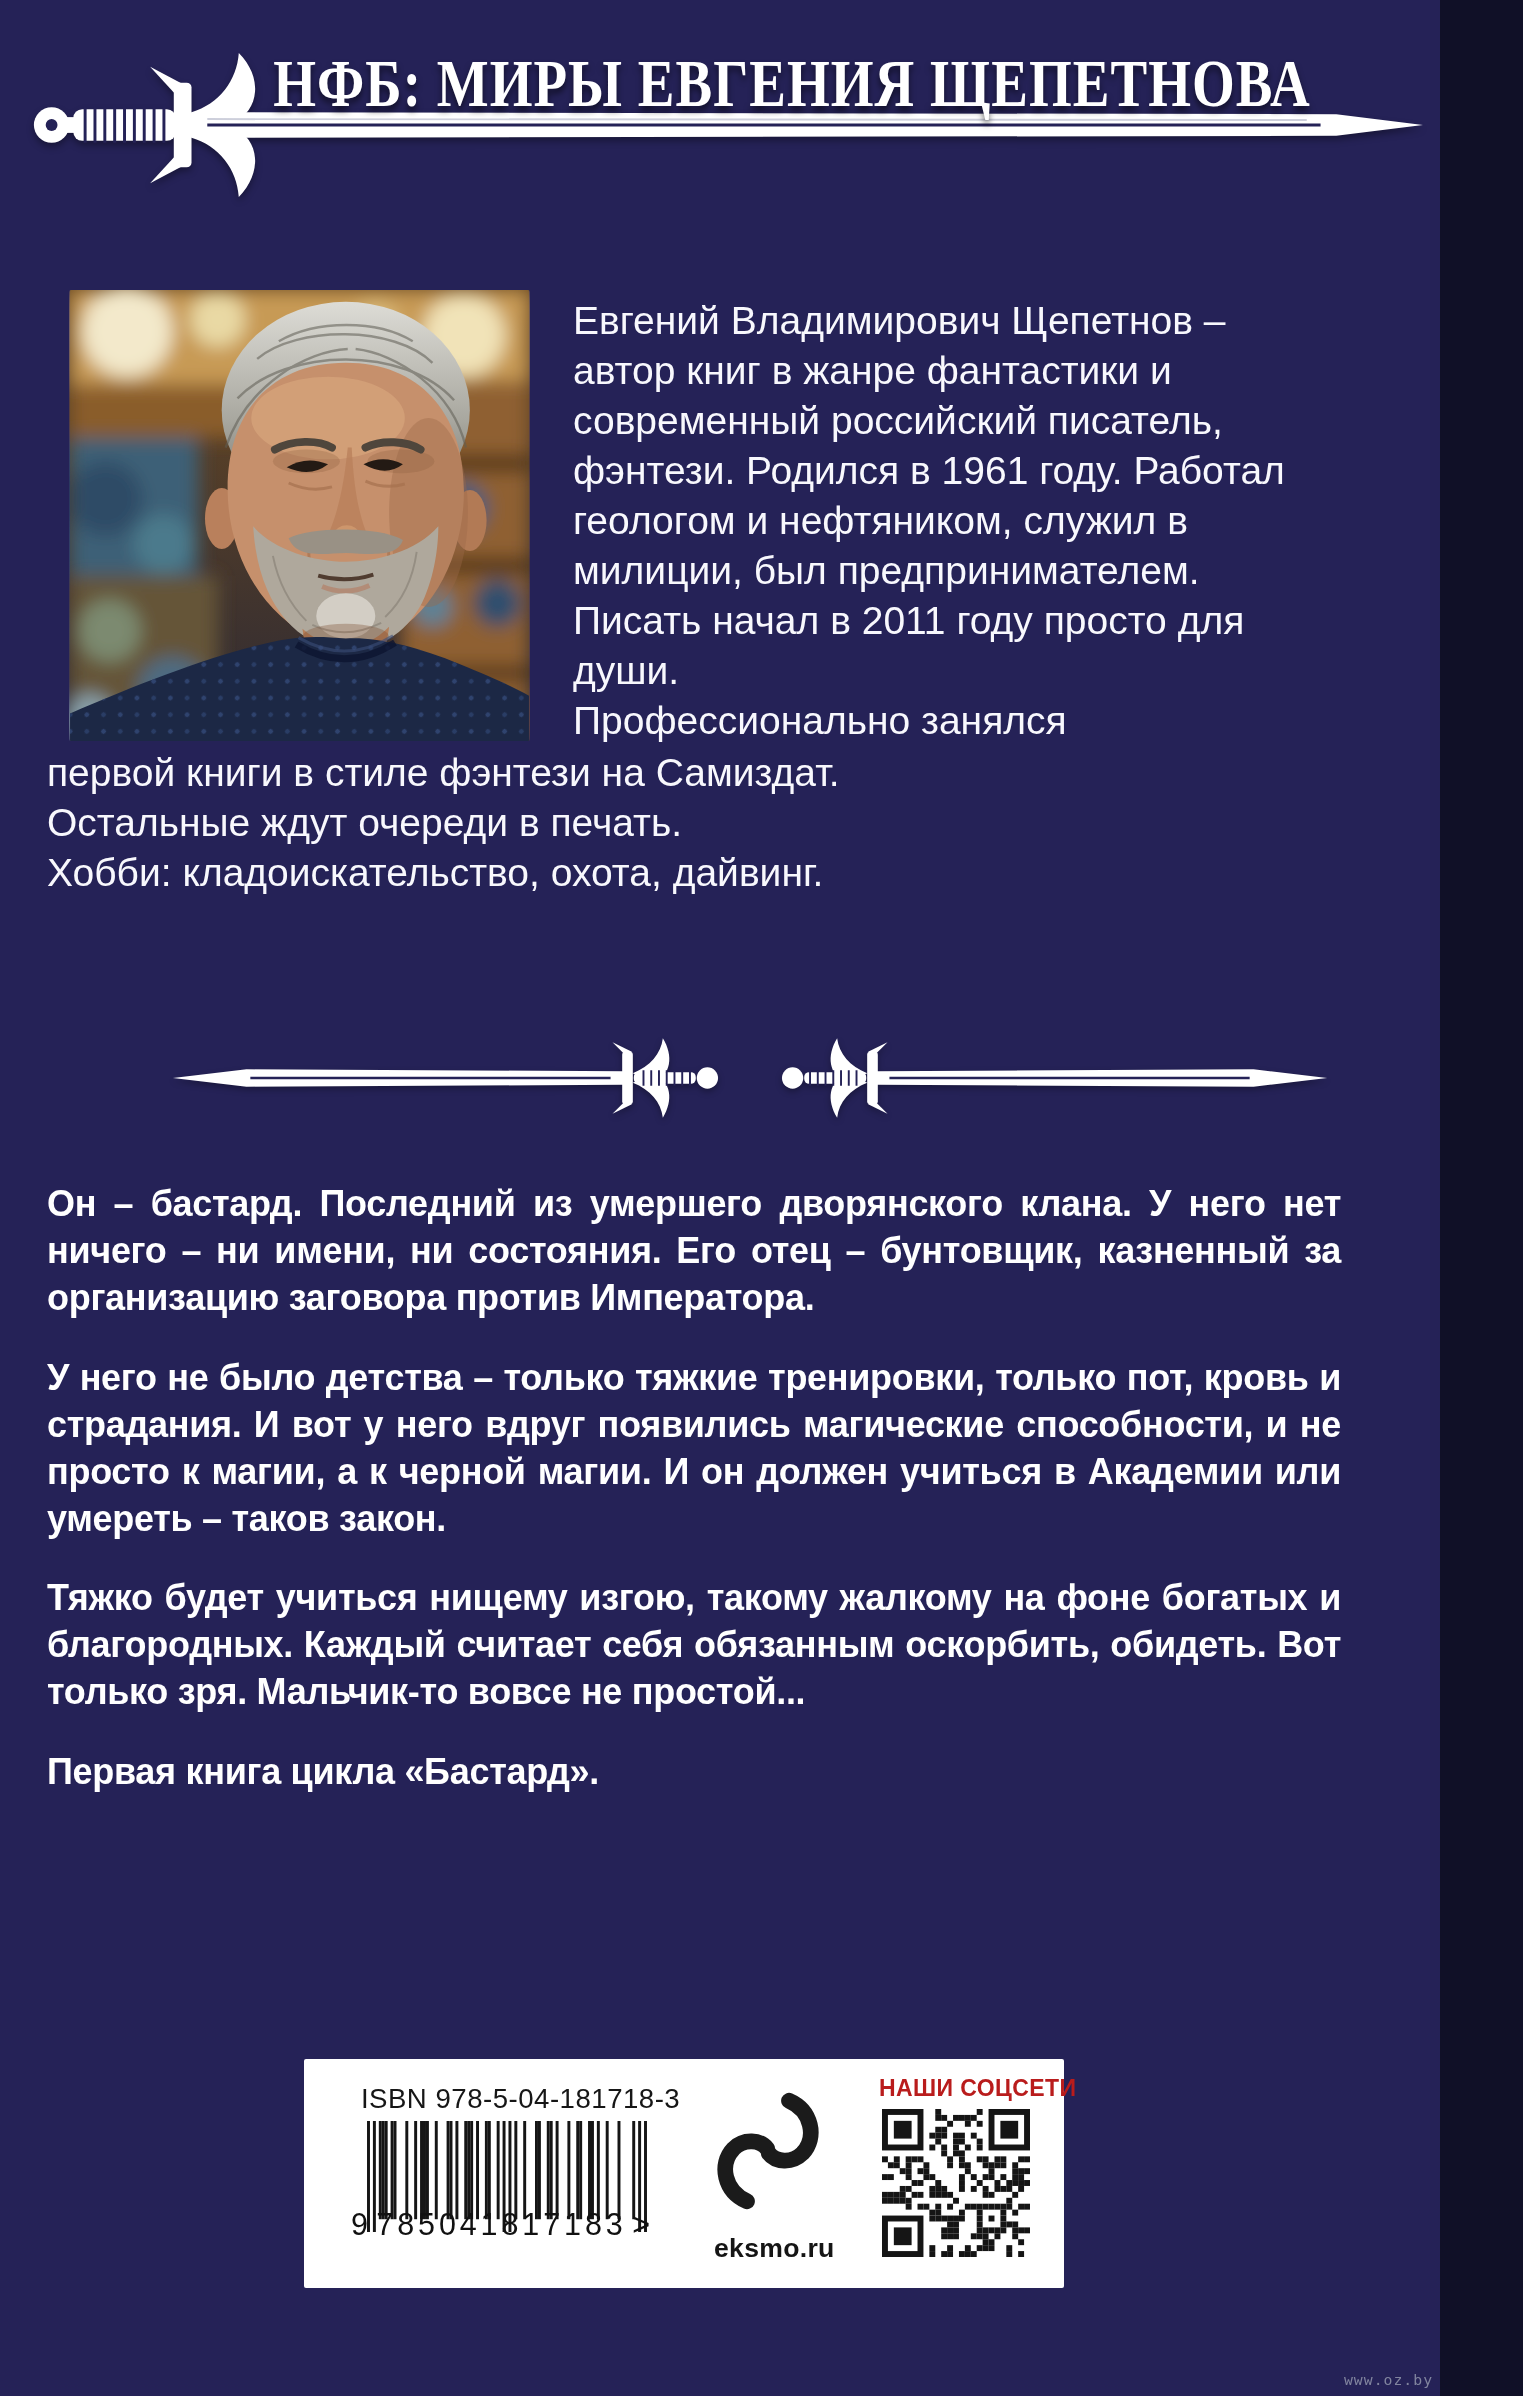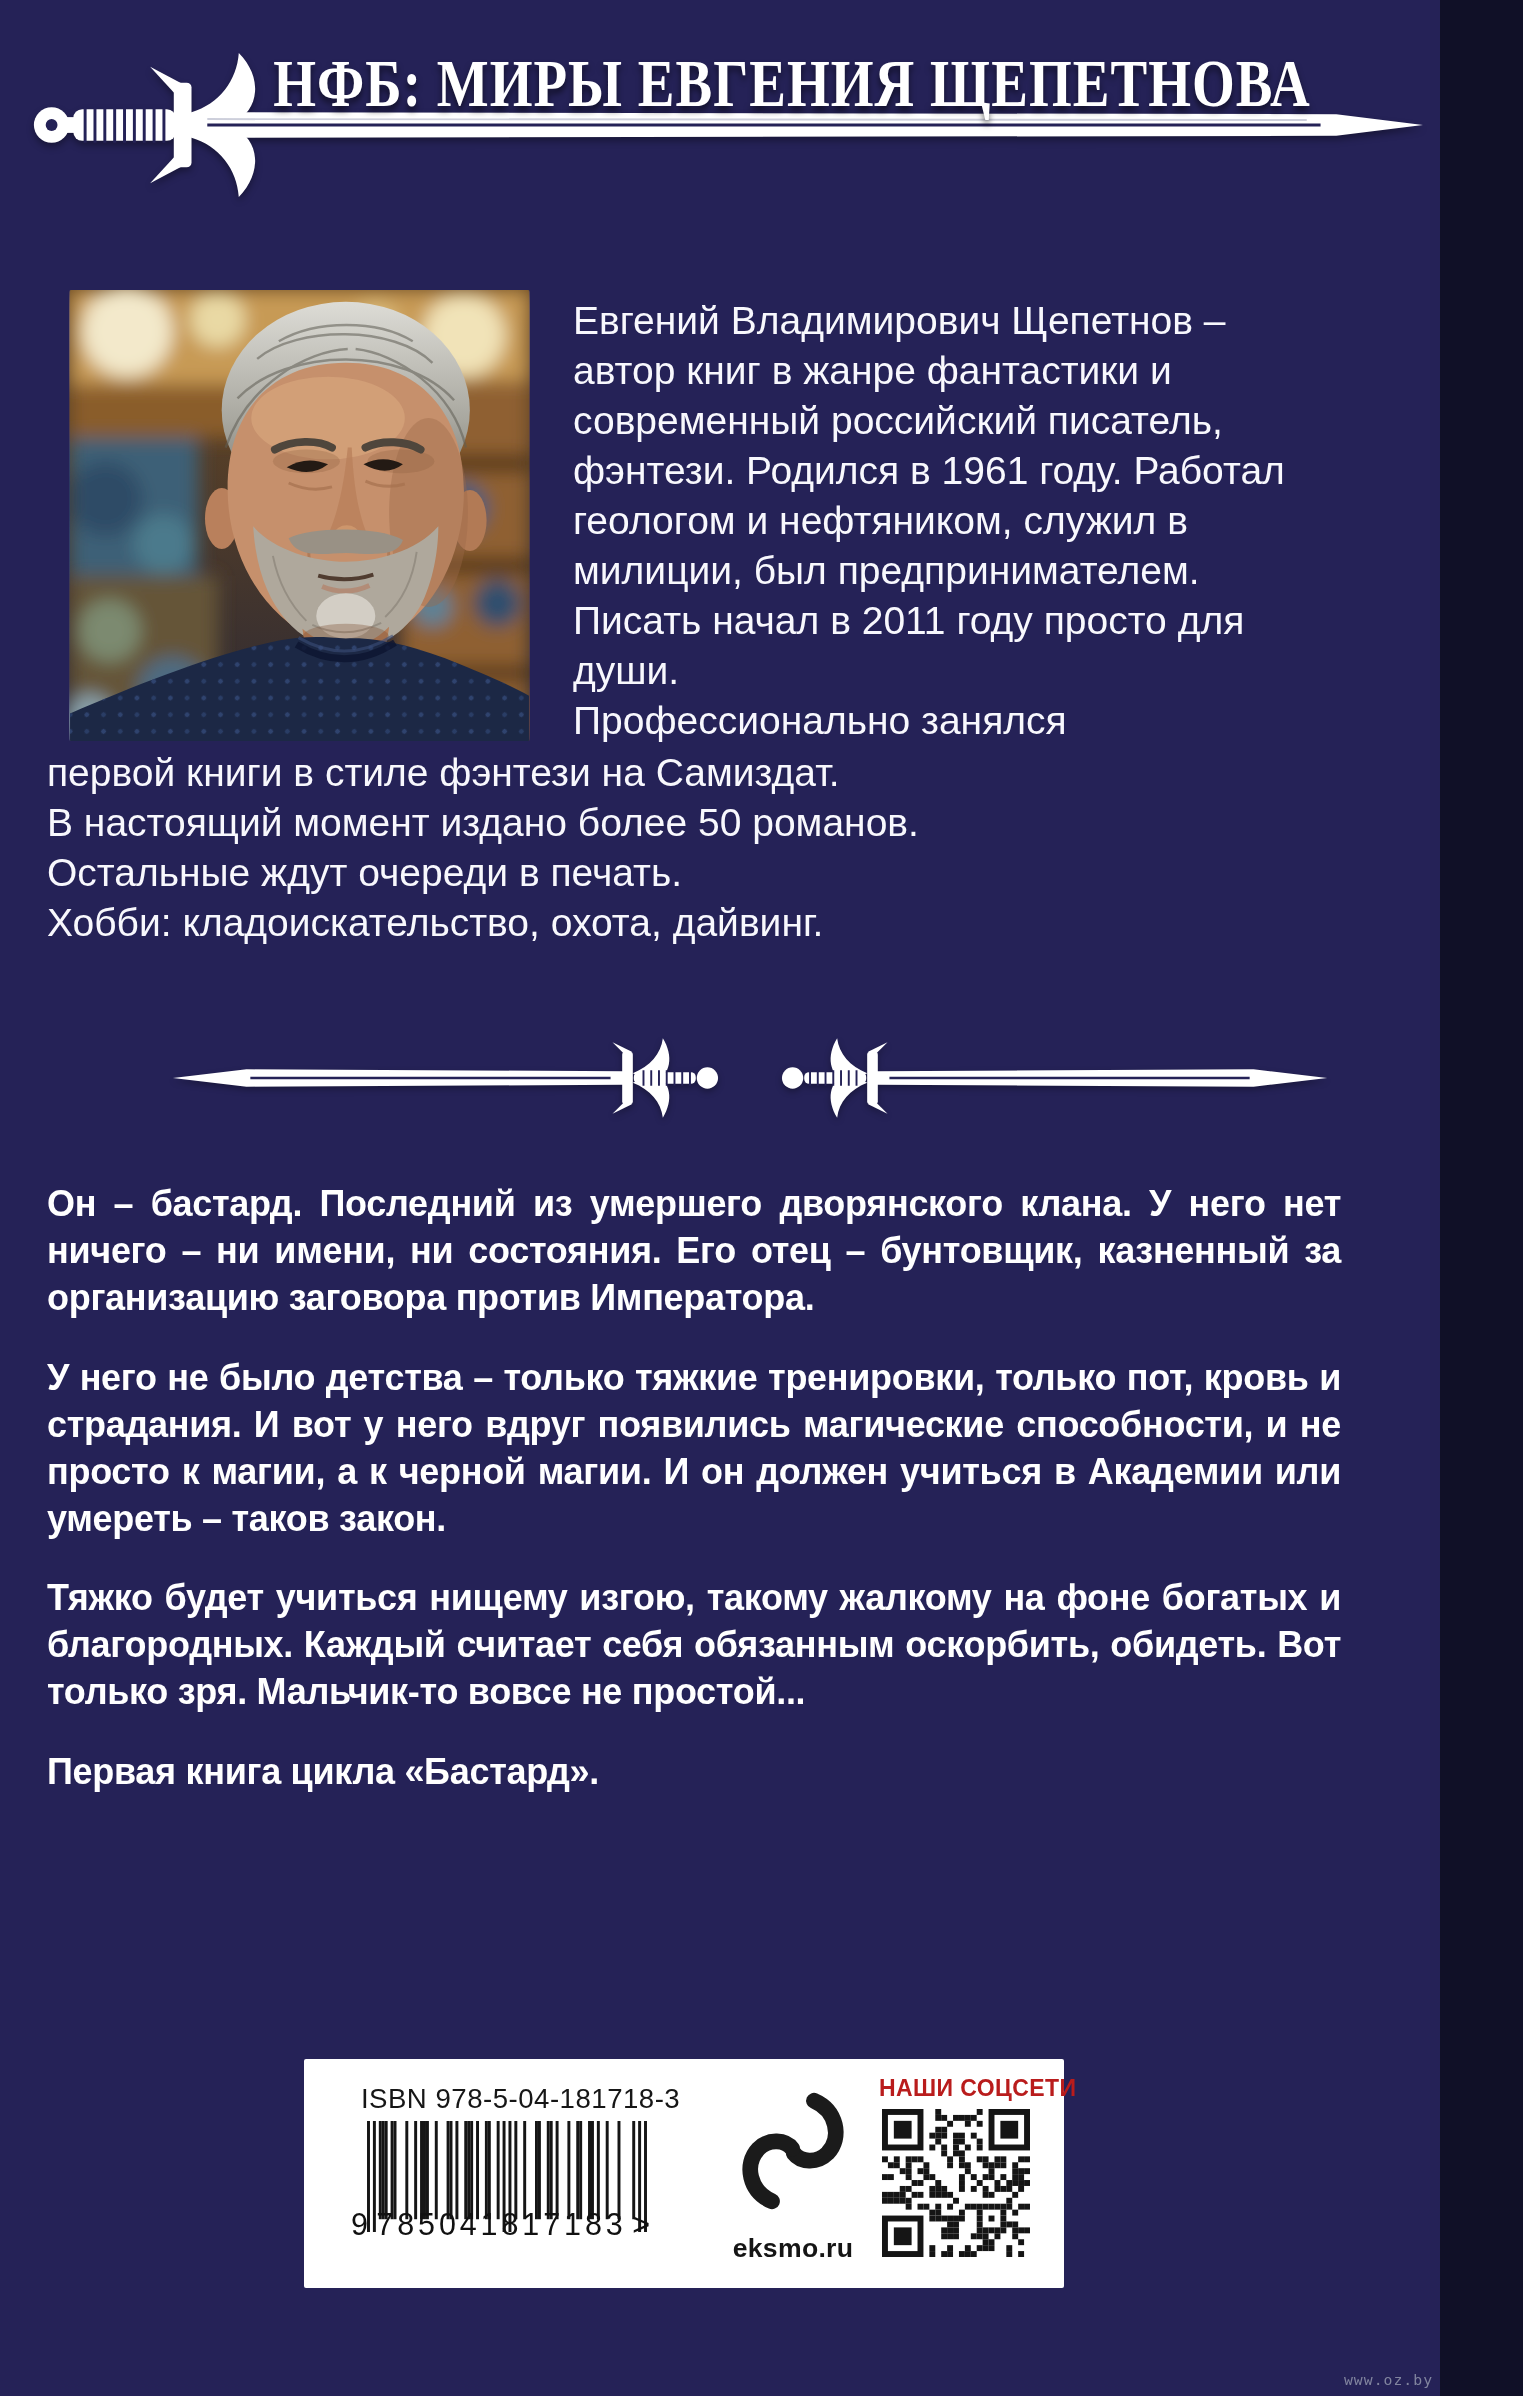--- a/index.html
+++ b/index.html
@@ -41,21 +41,21 @@
   .info-box{position:absolute;left:304px;top:2059px;width:760px;height:229px;
     background:#ffffff;border-radius:2px;color:#141414;}
   .bc-col{position:absolute;left:47px;top:23.6px;width:299px;}
   .isbn{font-size:27.6px;letter-spacing:0.5px;color:#161616;padding-left:9.9px;white-space:nowrap;}
   .barcode{display:block;margin-top:6.9px;margin-left:13.8px;width:284px;height:111px;}
   .bc-digits{display:flex;align-items:flex-end;width:299px;margin-top:-25.6px;
     font-size:30.5px;color:#111;font-family:"Liberation Sans",sans-serif;}
   .bc-digits .lead{width:25.6px;}
   .bc-digits .grp{flex:1;text-align:left;letter-spacing:3.9px;}
   .bc-digits .trailer{width:23.6px;text-align:right;}
-  .ek-col{position:absolute;left:410px;top:21.7px;width:158px;text-align:center;}
+  .ek-col{position:absolute;left:410px;top:21.7px;width:158px;}
   .ek-logo{display:inline-block;width:108px;height:140px;}
   .ek-site{margin-top:7.9px;font-size:26.6px;font-weight:700;color:#151515;letter-spacing:0.3px;}
   .qr-col{position:absolute;left:575px;top:15.8px;width:154px;text-align:center;}
   .qr-title{font-size:23px;font-weight:700;letter-spacing:0.4px;color:#b91c1c;white-space:nowrap;}
   .qr-svg{display:block;margin:6.9px auto 0 auto;width:148px;height:148px;}
   
   .watermark{position:absolute;right:6.9px;bottom:8.9px;font-size:14.8px;
     color:#8b8fa6;letter-spacing:1px;font-family:"DejaVu Sans Mono",monospace;opacity:.9;}
 </style>
 </head>
@@ -184,21 +184,20 @@
     <div class="bio-line">современный российский писатель,</div>
     <div class="bio-line">фэнтези. Родился в 1961 году. Работал</div>
     <div class="bio-line">геологом и нефтяником, служил в</div>
     <div class="bio-line">милиции, был предпринимателем.</div>
     <div class="bio-line">Писать начал в 2011 году просто для</div>
     <div class="bio-line">души.</div>
     <div class="bio-line">Профессионально занялся</div>
   </div>
   <div class="bio-full">
     <div class="bio-line">первой книги в стиле фэнтези на Самиздат.</div>
-    <div class="bio-line">В настоящий момент издано более 50 романов.</div>
     <div class="bio-line">Остальные ждут очереди в печать.</div>
     <div class="bio-line">Хобби: кладоискательство, охота, дайвинг.</div>
   </div>
 
   <svg class="divider" viewBox="0 0 1200 90" xmlns="http://www.w3.org/2000/svg" aria-hidden="true">
     <g id="halfsword" fill="#fff">
       <polygon points="4,45 80,36 470,38 470,52 80,54"></polygon>
       <line x1="84" y1="45" x2="456" y2="45" stroke="#252257" stroke-width="2.5"></line>
       <rect x="468" y="18" width="11" height="54" rx="3"></rect>
       <path d="M479,40 C497,33 508,20 510,4 C521,22 519,42 500,50 Z"></path>

